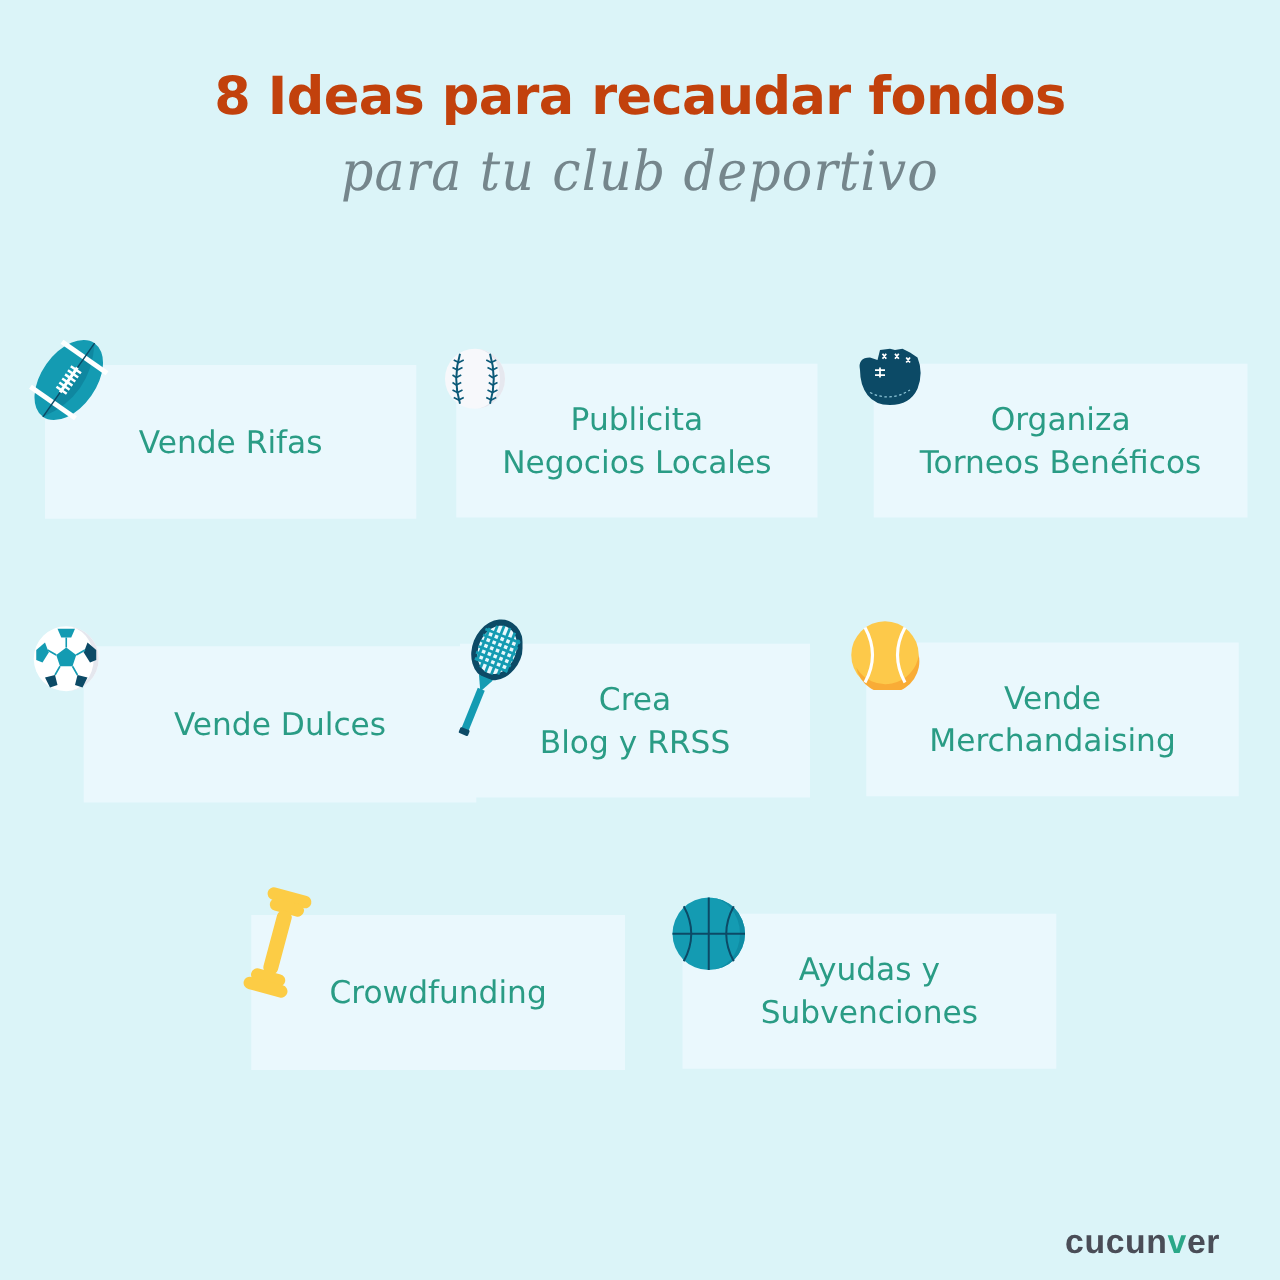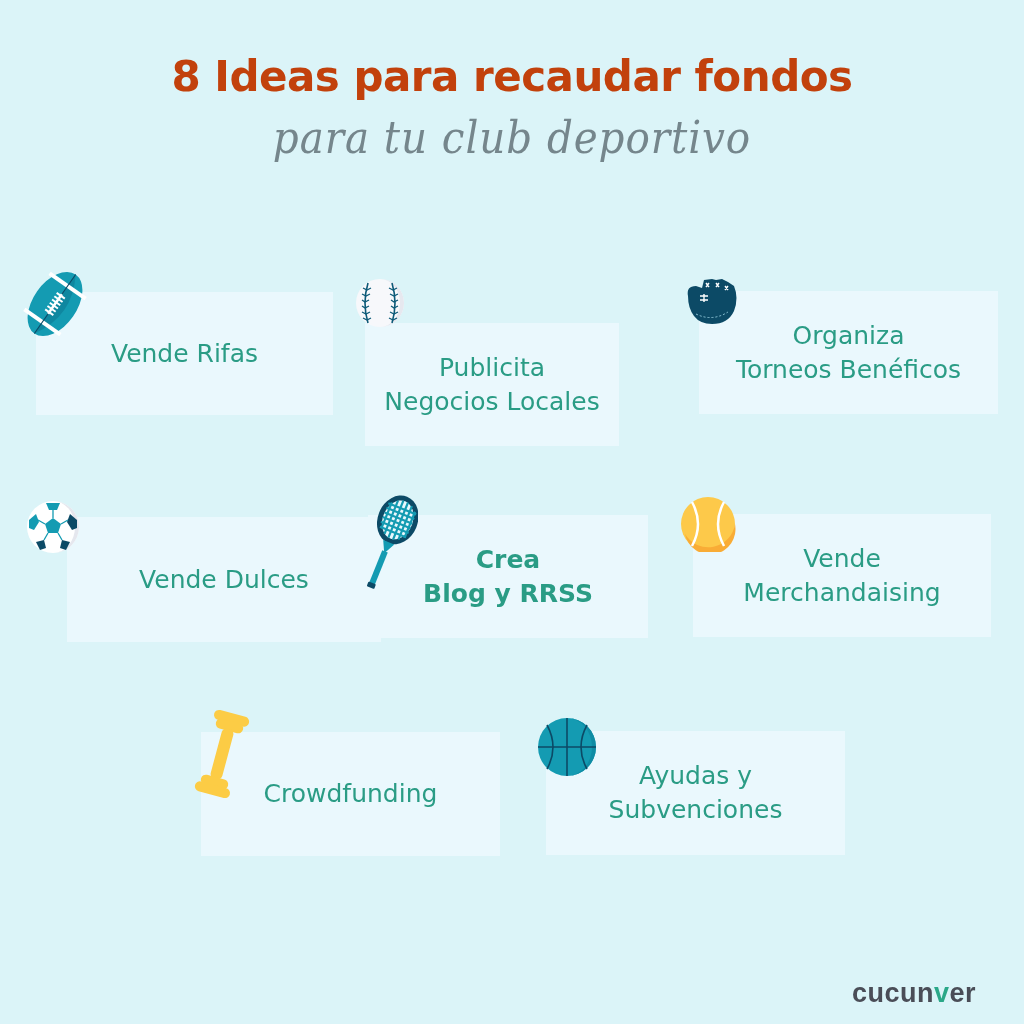--- a/index.html
+++ b/index.html
@@ -60,21 +60,21 @@
       <line x1="28" y1="28" x2="38" y2="28"></line>
         <line x1="28" y1="32" x2="38" y2="32"></line>
       <line x1="28" y1="36" x2="38" y2="36"></line>
         <line x1="28" y1="40" x2="38" y2="40"></line>
       <line x1="28" y1="44" x2="38" y2="44"></line>
         <line x1="28" y1="48" x2="38" y2="48"></line>
     </g>
   </g>
 </svg>
 
-<div class="card" style="left:365px;top:291px;width:254px;height:123px;margin-top:32px;">
+<div class="card" style="left:365px;top:291px;width:289px;height:123px;">
   <span class="card-label">Publicita
 Negocios Locales</span>
 </div>
 <svg class="icon" style="left:354px;top:278px;" width="52" height="50" viewBox="0 0 52 50">
   <circle cx="26" cy="25" r="24" fill="#f7f8fb"></circle>
   <path d="M26 1 A24 24 0 0 1 26 49 A20 24 0 0 0 26 1" fill="#e6e8ef"></path>
   <path d="M14 5 Q8 25 14 45" stroke="#0c5a78" stroke-width="1.6" fill="none"></path>
   <path d="M38 5 Q44 25 38 45" stroke="#0c5a78" stroke-width="1.6" fill="none"></path>
   <g stroke="#0c5a78" stroke-width="1.3">
     <path d="M9 10 l4 2 l4 -2 M8 16 l4 2 l4 -2 M8 22 l3 2 l4 -2 M8 28 l3 2 l4 -2 M8 34 l4 2 l4 -2 M9 40 l4 2 l4 -2" fill="none"></path>
@@ -105,21 +105,21 @@
   <polygon points="20,3 34,3 31,10 23,10" fill="#149bb2"></polygon>
   <polygon points="3,20 10,14 13,22 8,30 3,28" fill="#149bb2"></polygon>
   <polygon points="51,20 44,14 41,22 46,30 51,28" fill="#0c4a66"></polygon>
   <polygon points="10,42 18,40 20,48 14,50" fill="#0c4a66"></polygon>
   <polygon points="44,42 36,40 34,48 40,50" fill="#0c4a66"></polygon>
   <g stroke="#149bb2" stroke-width="1.3" fill="none">
     <path d="M27 18 L27 10 M35 24 L42 20 M32 33 L36 40 M22 33 L18 40 M19 24 L12 20"></path>
   </g>
 </svg>
 
-<div class="card" style="left:368px;top:515px;width:280px;height:123px;font-weight:bold;">
+<div class="card" style="left:368px;top:515px;width:280px;height:123px;">
   <span class="card-label">Crea
 Blog y RRSS</span>
 </div>
 <svg class="icon" style="left:358px;top:492px;" width="60" height="104" viewBox="0 0 60 104">
   <g transform="rotate(22 30 52)">
     <ellipse cx="30" cy="26" rx="20" ry="25" fill="#0c4a66"></ellipse>
     <ellipse cx="30" cy="26" rx="15" ry="20" fill="#eaf8fd"></ellipse>
     <g stroke="#149bb2" stroke-width="2.2">
       <line x1="18" y1="12" x2="18" y2="40"></line>
         <line x1="23" y1="8" x2="23" y2="44"></line>

